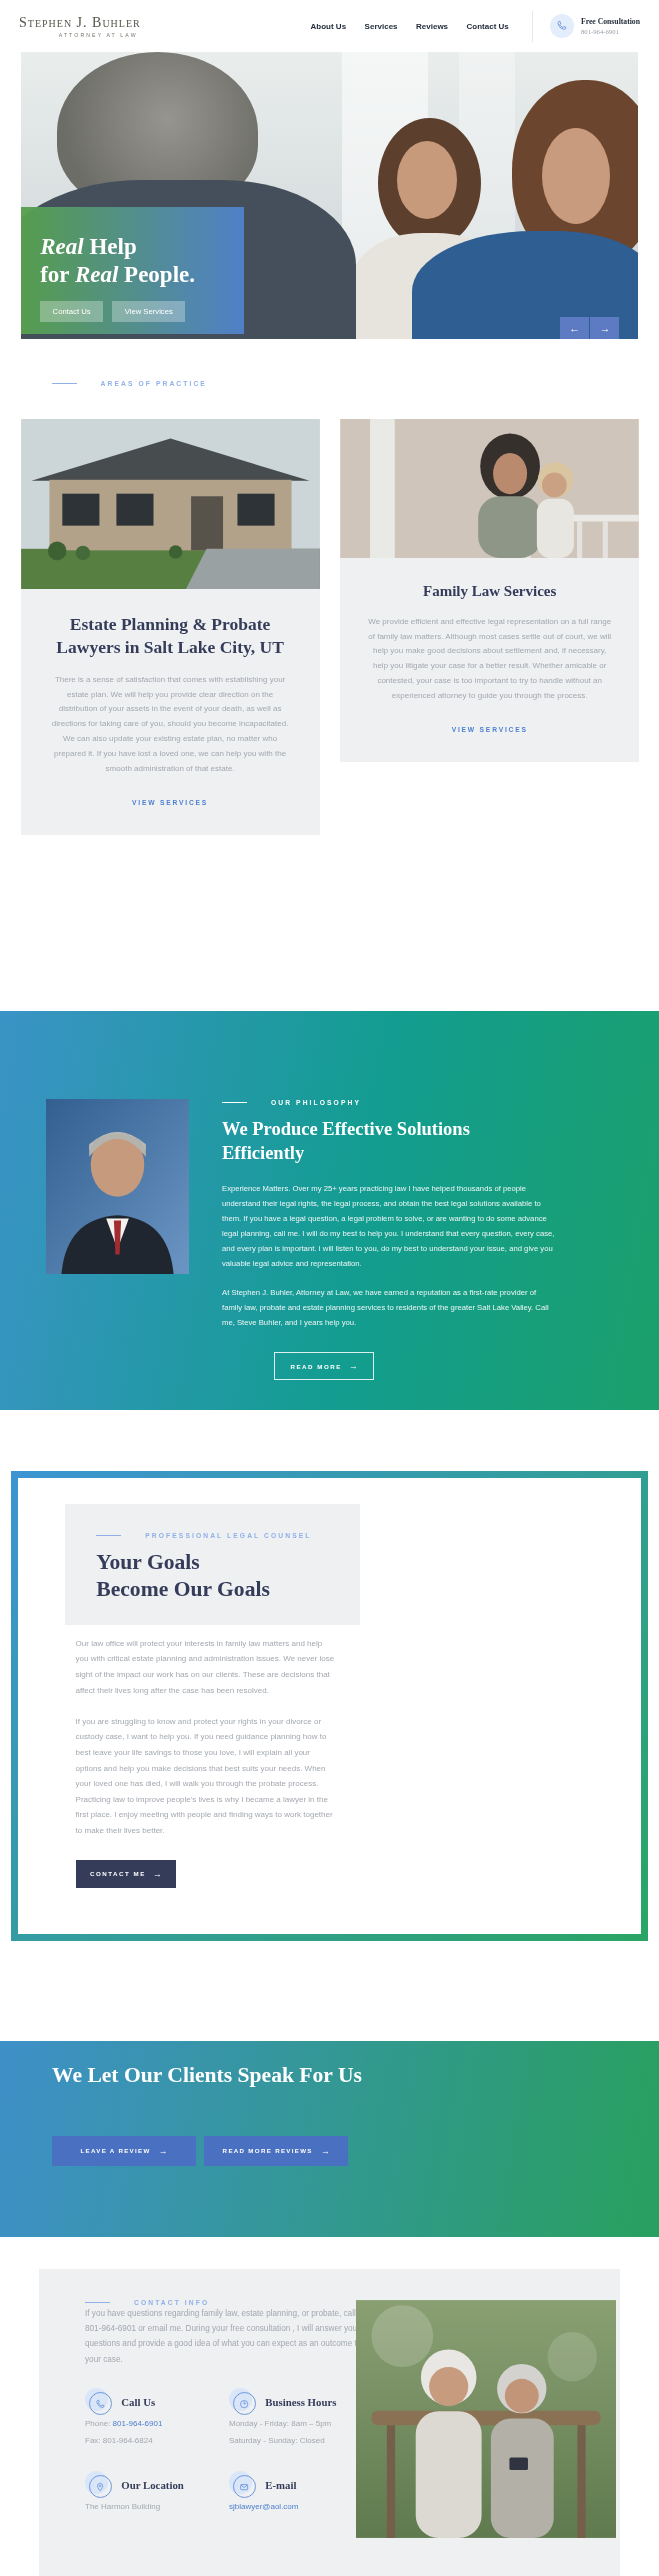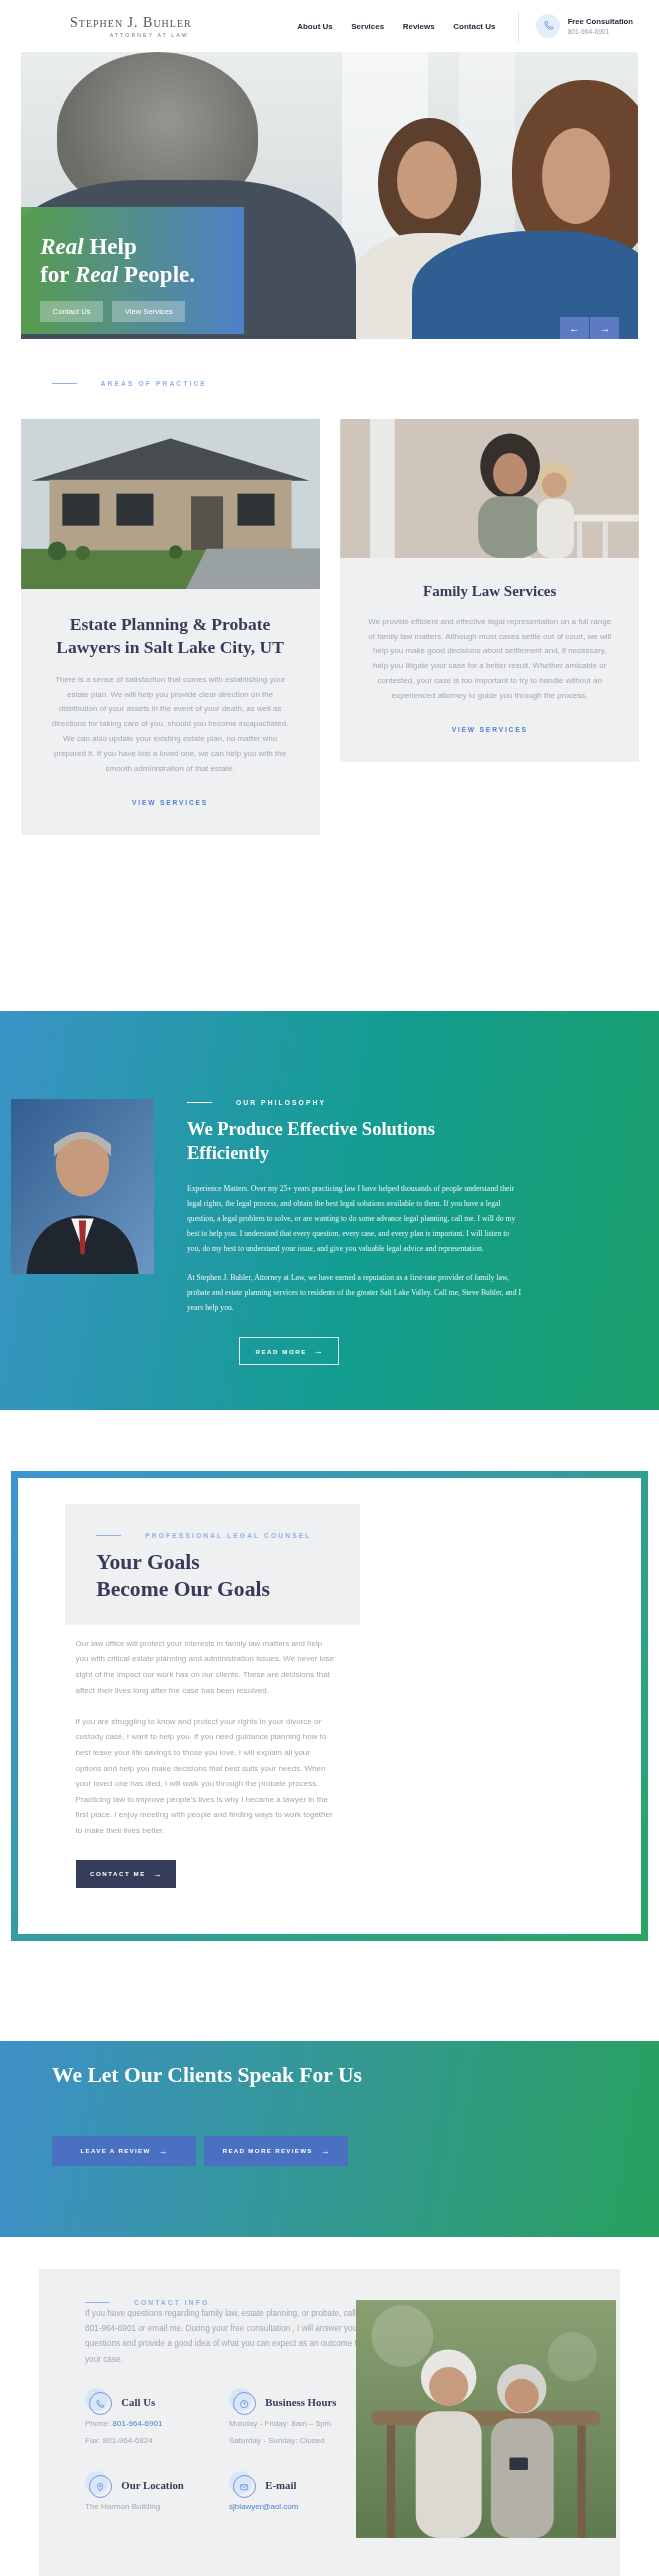--- a/index.html
+++ b/index.html
@@ -1,28 +1,28 @@
 <!DOCTYPE html>
 <html style="font-size:8.2px"><head>
 <meta charset="utf-8">
 <style>
   * { box-sizing: border-box; }
   html { background:#fff; }
   body { margin:0; width:659px; font-family:"Liberation Sans", sans-serif; background:#fff; }
   a { cursor:pointer; }
 
   
-  .site-header { height:52px; display:flex; align-items:center; padding:0 26px; background:#fff;margin-left:44px; }
+  .site-header { height:52px; display:flex; align-items:center; padding:0 19px; background:#fff; }
   .brand { display:inline-block; }
   .brand-name { font-family:"Liberation Serif", serif; font-variant:small-caps; font-size:14px; letter-spacing:1px; color:#53564b; }
   .brand-tag { font-size:5.2px; letter-spacing:2.1px; color:#74786c; text-transform:uppercase; text-align:right; margin-top:1px; padding-right:3.1px; }
   .main-nav { margin-left:auto; display:flex; gap:18.5px; }
   .main-nav a { font-size:8px; font-weight:bold; color:#1d2838; text-decoration:none; }
   .header-divider { width:0.5px; height:31px; background:#e6e8ea; margin:0 17.5px 0 23px; }
-  .consult { display:flex; align-items:center; gap:7.2px; }
+  .consult { display:flex; align-items:center; gap:7.2px;font-family:Liberation Serif, serif; }
   .icon-circle { width:24px; height:24px; border-radius:50%; background:#e3edfc; display:flex; align-items:center; justify-content:center; }
   .consult-label { font-size:7.7px; font-weight:bold; color:#1d2838; }
   .consult-phone { font-size:6.7px; color:#99a1ab; margin-top:2.1px; }
 
   
   .hero { position:relative; margin:0 20.6px; height:287px; overflow:hidden; }
   .hero-photo { position:absolute; inset:0; background:linear-gradient(180deg,#e9edec 0%,#d9dfe0 55%,#c7cfd1 100%); }
   .hp-panel { position:absolute; left:52%; top:0; width:14%; height:75%; background:rgba(255,255,255,.55); }
   .hp-panel2 { position:absolute; left:71%; top:0; width:9%; height:75%; background:rgba(255,255,255,.35); }
   .hp-man-hair { position:absolute; left:36px; top:0; width:201px; height:160px; border-radius:50% 50% 42% 42%; background:radial-gradient(circle at 55% 42%, #97958f, #6d6d67 72%); }
@@ -56,27 +56,27 @@
   .photo { width:100%; overflow:hidden; }
   .photo svg { display:block; }
   .p-card { background:#eef0f2; padding:24px 26px 28px; text-align:center; }
   .p-card h3 { margin:0 0 14.4px; font-size:17.5px; line-height:1.3; }
   .p-card.small h3 { font-size:15px; margin-bottom:13.4px; }
   .p-card p { margin:0 0 21.6px; font-size:8px; line-height:1.85; color:#a3a9b0; }
   .view-link { font-size:6.7px; font-weight:bold; letter-spacing:1.8px; color:#4d7fd0; text-decoration:none; text-transform:uppercase; }
 
   
   .philosophy { min-height:399px; background:linear-gradient(100deg,#3b93c6 0%, #129d90 55%, #1ba06b 100%); padding-top:88px; }
-  .phil-inner { display:flex; padding-left:11px; }
+  .phil-inner { display:flex; padding-left:46px; }
   .portrait { width:143px; height:175px; flex:none; }
   .phil-text { margin-left:33px; width:334px; }
   .philosophy .eyebrow-line { background:#fff; }
   .philosophy .eyebrow-text { color:#fff; }
   .phil-title { margin:11.3px 0 15.5px; font-size:18.5px; line-height:1.3; color:#fff; }
-  .phil-text p { margin:0 0 14.4px; font-size:7.7px; line-height:1.95; color:#eef6f6;font-family:Liberation Serif, serif; }
+  .phil-text p { margin:0 0 14.4px; font-size:7.7px; line-height:1.95; color:#eef6f6; }
   .read-more { display:inline-flex; align-items:center; gap:7.2px; border:0.5px solid rgba(255,255,255,.85); color:#fff;
     font-size:6.2px; letter-spacing:1.5px; font-weight:bold; padding:8.2px 15.5px; margin:7.2px 0 0 52px; text-decoration:none; text-transform:uppercase; }
   .arr { font-size:8.8px; letter-spacing:0; }
 
   
   .goals-wrap { min-height:631px; background:#fff; padding:61px 11.3px 0; }
   .goals-card { border:7.2px solid; border-image:linear-gradient(135deg,#3c95d2,#2aa565) 1; background:#fff;
     min-height:449px; padding:26px 0 46px 47px; }
   .goals-head { background:#eef0f2; width:295px; padding:28px 0 21.6px 31px; }
   .goals-title { margin:10.3px 0 0; font-size:21.6px; line-height:1.25; width:175px; }

